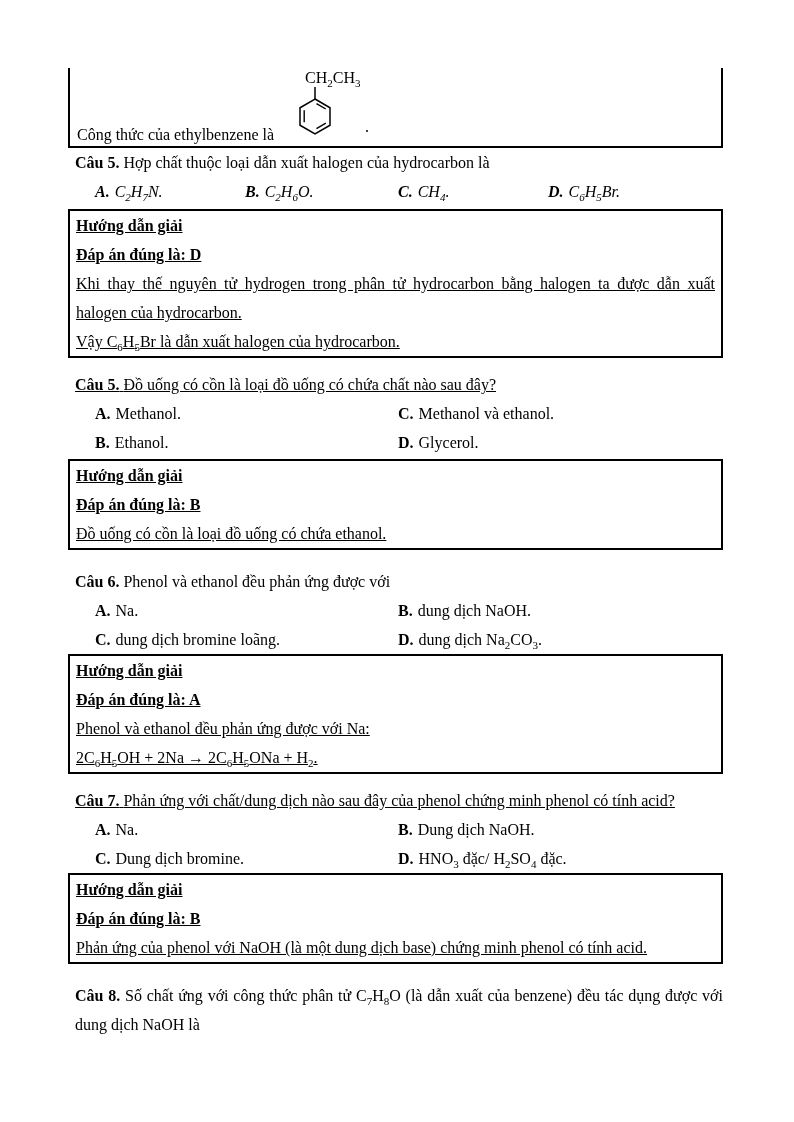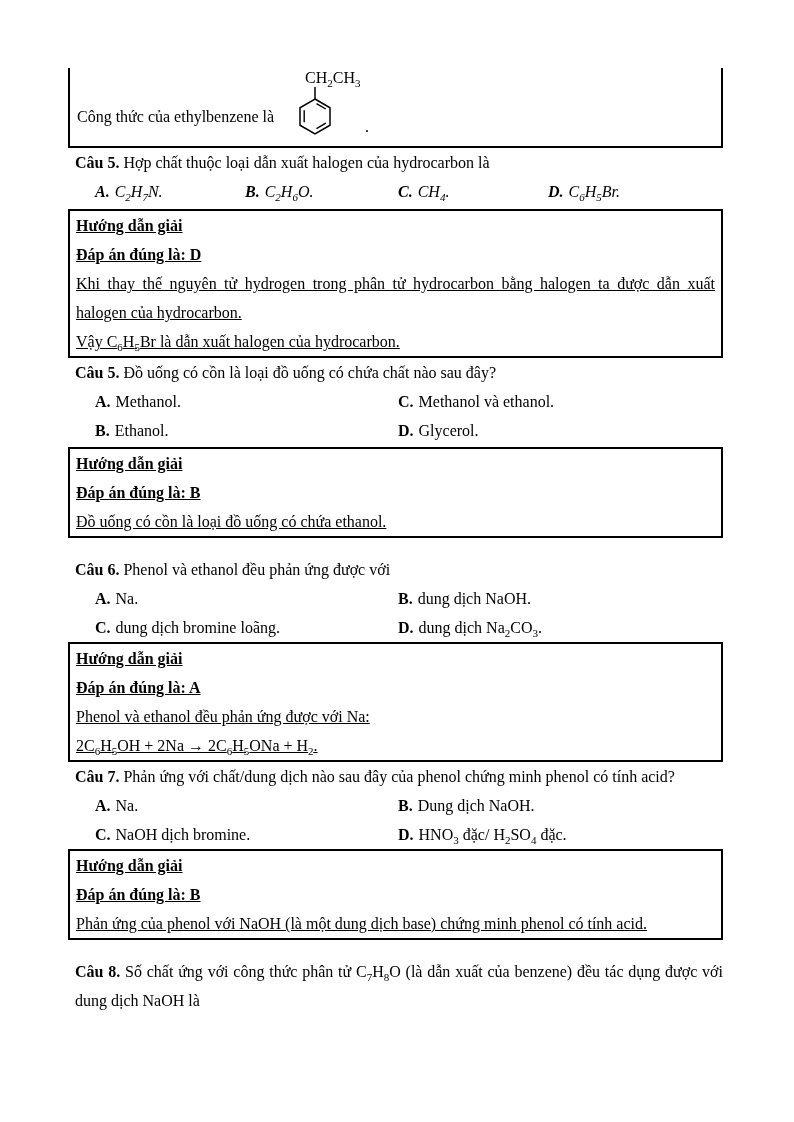--- a/index.html
+++ b/index.html
@@ -21,21 +21,21 @@
   sub { font-size: 11px; line-height: 0; }
 
   
   .figure-box {
     margin-top: 68px;
     height: 80px;
     border: 2px solid #000;
     border-top: none;
     position: relative;
   }
-  .fig-caption { position: absolute; left: 7px; bottom: 20px; }
+  .fig-caption { position: absolute; left: 7px; bottom: 2px; }
   .chem-structure { position: absolute; left: 227px; top: 1px; width: 140px; }
   .ethyl-label { margin-left: 8px; height: 18px; }
   .benzene-svg { display: block; margin-top: 0px; }
   .fig-period { position: absolute; left: 295px; bottom: 10px; }
 
   
   .q-line {
     margin: 0; padding-left: 7px;
     line-height: 29px;
     text-align: justify;
@@ -54,21 +54,21 @@
 
   
   .sol {
     border: 2px solid #000;
     padding: 0 6px;
   }
   .sol p { margin: 0; line-height: 29px; text-align: justify; text-decoration: underline; }
   .sol p.bold { font-weight: bold; text-align: left; }
 
   .mt2 { margin-top: 2px; } .mt3 { margin-top: 3px; }
-  .mt6 { margin-top: 17px; } .mt8 { margin-top: 0; }
+  .mt6 { margin-top: 17px; } .mt8 { margin-top: 12px; text-decoration: underline; }
 </style>
 </head>
 <body>
 
 <div class="content">
 
   <div class="figure-box">
     <span class="fig-caption">Công thức của ethylbenzene là</span>
     <div class="chem-structure">
       <div class="ethyl-label">CH<sub>2</sub>CH<sub>3</sub></div>
@@ -121,21 +121,21 @@
     <p class="bold">Hướng dẫn giải</p>
     <p class="bold">Đáp án đúng là: A</p>
     <p>Phenol và ethanol đều phản ứng được với Na:</p>
     <p>2C<sub>6</sub>H<sub>5</sub>OH + 2Na → 2C<sub>6</sub>H<sub>5</sub>ONa + H<sub>2</sub>.</p>
   </div>
 
   <p class="q-line mt8"><b>Câu 7.</b> <span>Phản ứng với chất/dung dịch nào sau đây của phenol chứng minh phenol có tính acid?</span></p>
   <div class="opts two">
     <div class="option"><b>A.</b><span>Na.</span></div>
     <div class="option"><b>B.</b><span>Dung dịch NaOH.</span></div>
-    <div class="option"><b>C.</b><span>NaOH dịch bromine.</span></div>
+    <div class="option"><b>C.</b><span>Dung dịch bromine.</span></div>
     <div class="option"><b>D.</b><span>HNO<sub>3</sub> đặc/ H<sub>2</sub>SO<sub>4</sub> đặc.</span></div>
   </div>
   <div class="sol">
     <p class="bold">Hướng dẫn giải</p>
     <p class="bold">Đáp án đúng là: B</p>
     <p>Phản ứng của phenol với NaOH (là một dung dịch base) chứng minh phenol có tính acid.</p>
   </div>
 
   <p class="q-line mt6"><b>Câu 8.</b> <span>Số chất ứng với công thức phân tử C<sub>7</sub>H<sub>8</sub>O (là dẫn xuất của benzene) đều tác dụng được với dung dịch NaOH là</span></p>
 

